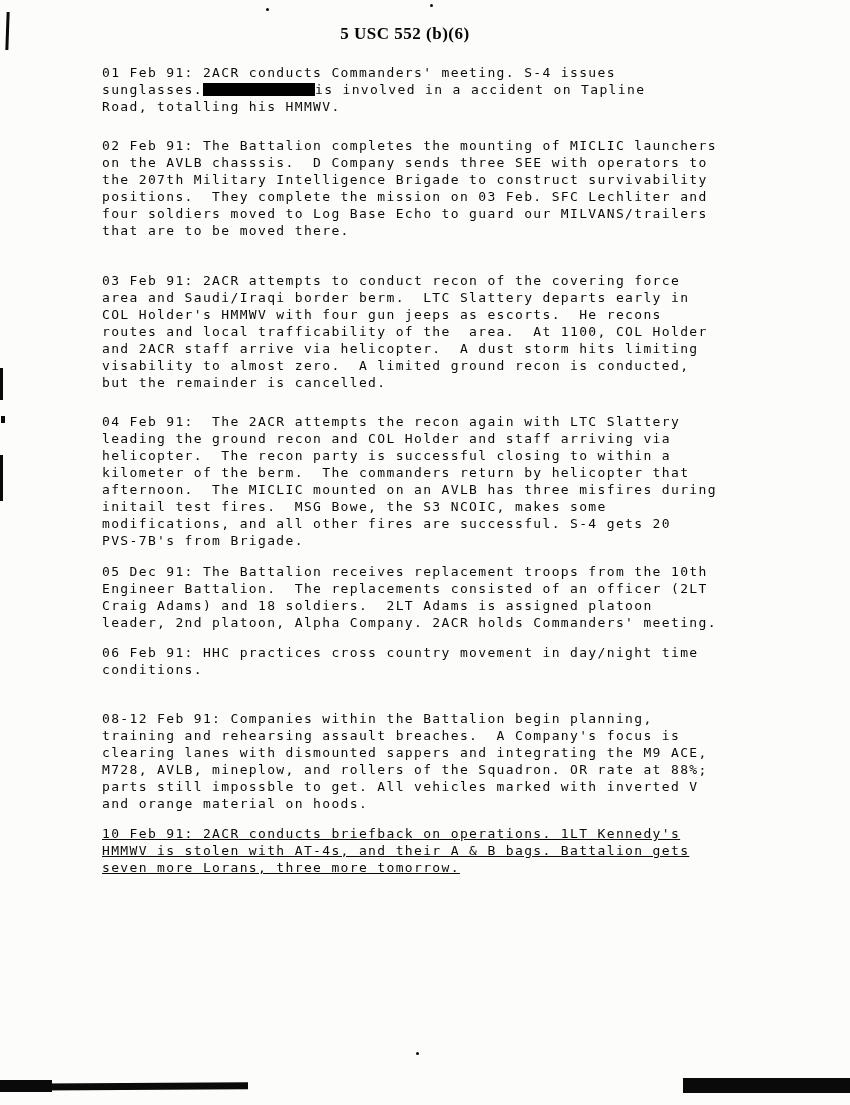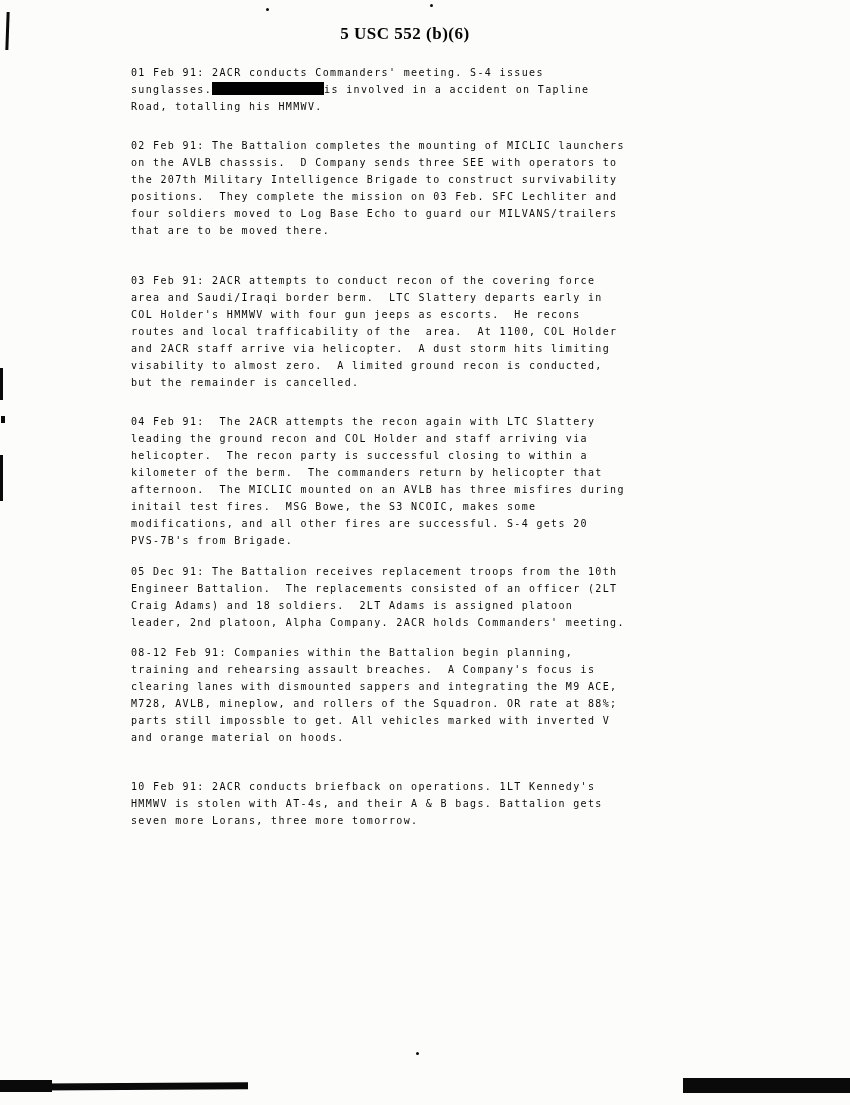--- a/index.html
+++ b/index.html
@@ -24,23 +24,23 @@
     text-align: center;
     font-family: "Liberation Serif", "DejaVu Serif", serif;
     font-weight: bold;
     font-size: 17px;
     letter-spacing: 0.5px;
     color: #050505;
   }
   .entries {
     position: absolute;
     top: 64px;
-    left: 131px;
+    left: 102px;
     width: 692px;
-    font-size: 10px;
+    font-size: 13px;
     line-height: 17px;
     letter-spacing: 1.35px;
   }
   .entry {
     margin: 0;
     white-space: pre-wrap;
   }
   
   .entry:nth-of-type(1) { margin-bottom: 22px; }
   .entry:nth-of-type(2) { margin-bottom: 33px; margin-top: 16px; }
@@ -100,20 +100,22 @@
 helicopter.  The recon party is successful closing to within a
 kilometer of the berm.  The commanders return by helicopter that
 afternoon.  The MICLIC mounted on an AVLB has three misfires during
 initail test fires.  MSG Bowe, the S3 NCOIC, makes some
 modifications, and all other fires are successful. S-4 gets 20
 PVS-7B's from Brigade.</p>
       <p class="entry">05 Dec 91: The Battalion receives replacement troops from the 10th
 Engineer Battalion.  The replacements consisted of an officer (2LT
 Craig Adams) and 18 soldiers.  2LT Adams is assigned platoon
 leader, 2nd platoon, Alpha Company. 2ACR holds Commanders' meeting.</p>
+      <p class="entry">06 Feb 91: HHC practices cross country movement in day/night time
+conditions.</p>
       <p class="entry">08-12 Feb 91: Companies within the Battalion begin planning,
 training and rehearsing assault breaches.  A Company's focus is
 clearing lanes with dismounted sappers and integrating the M9 ACE,
 M728, AVLB, mineplow, and rollers of the Squadron. OR rate at 88%;
 parts still impossble to get. All vehicles marked with inverted V
 and orange material on hoods.</p>
       <p class="entry">10 Feb 91: 2ACR conducts briefback on operations. 1LT Kennedy's
 HMMWV is stolen with AT-4s, and their A &amp; B bags. Battalion gets
 seven more Lorans, three more tomorrow.</p>
     </div>

